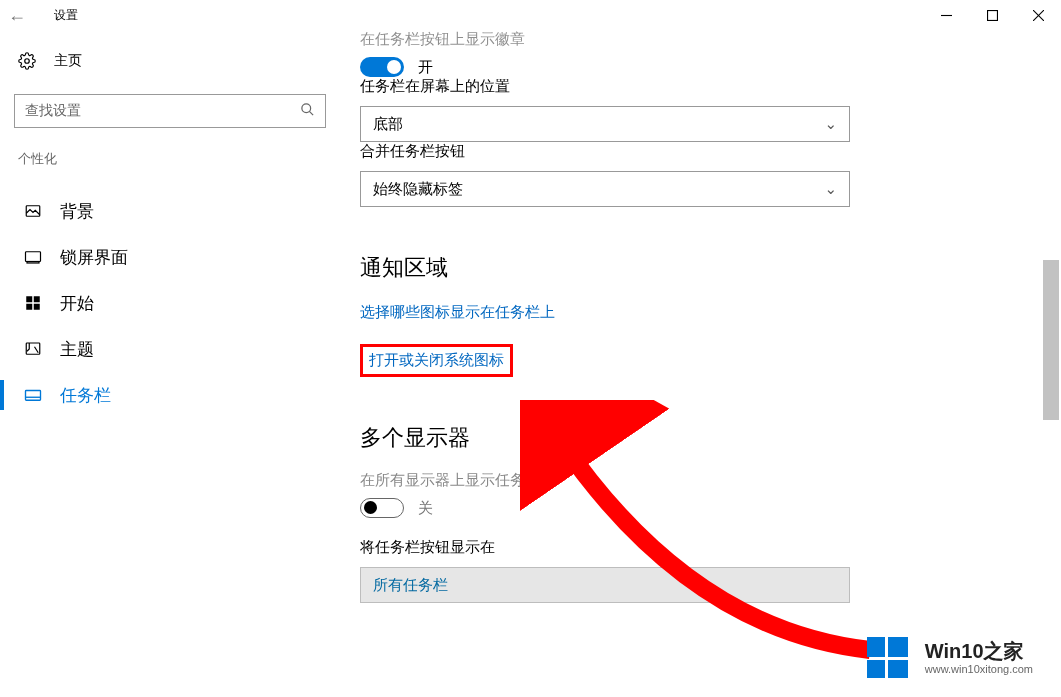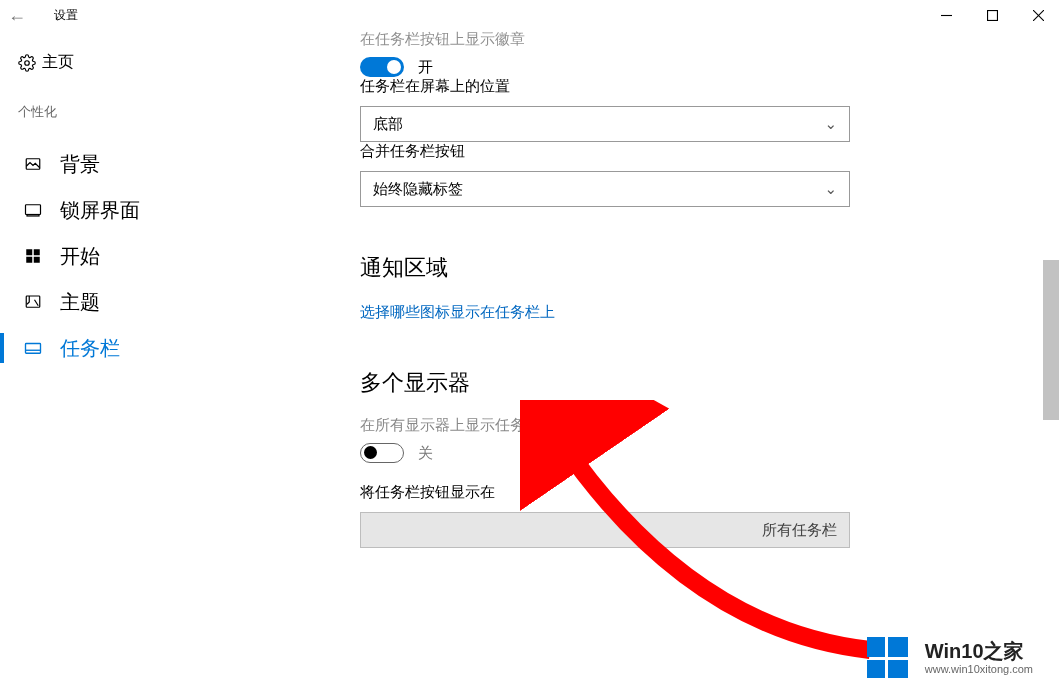--- a/index.html
+++ b/index.html
@@ -8,43 +8,43 @@
 .titlebar { height: 30px; display:flex; align-items:center; justify-content:space-between; padding: 0 0 0 8px; color:#333; }
 .titlebar-left { display:flex; align-items:center; gap:28px; font-size:13px; color:#555;}
 .titlebar-left .title{ font-size:12px; color:#000; }
 .window-controls { display:flex; }
 .window-controls div { width:46px; height:30px; display:flex; align-items:center; justify-content:center; color:#333; }
 .window-controls svg{ width:11px; height:11px; }
 
 .layout { display:flex; height: calc(100% - 30px); }
 
 .sidebar { width: 340px; padding: 14px 0 0 14px; }
-.sidebar .home { display:flex; align-items:center; gap:6px; font-size:16px; padding:8px 4px; cursor:pointer;}
+.sidebar .home { display:flex; align-items:center; gap:18px; font-size:14px; padding:8px 4px; cursor:pointer;}
 .sidebar .icon { width:18px; height:18px; display:flex; align-items:center; justify-content:center; color:#000;}
 .search-box { margin-top:16px; width: 312px; height:34px; border:1px solid #999; display:flex; align-items:center; justify-content:space-between; padding:0 10px; color:#666; font-size:14px;}
 .cat-title { margin-top:22px; color:#666; font-size:13px; padding-left:4px;}
 .nav { margin-top:20px; }
-.nav-item { display:flex; align-items:center; gap:18px; height:46px; padding-left:10px; font-size:20px; cursor:pointer; position:relative;}
+.nav-item { display:flex; align-items:center; gap:18px; height:46px; padding-left:10px; font-size:17px; cursor:pointer; position:relative;}
 .nav-item.active { color:#0078d7; }
 .nav-item.active::before { content:""; position:absolute; left:-14px; top:8px; bottom:8px; width:4px; background:#0078d7;}
 .nav-item .icon svg { width:18px; height:18px; }
 
 .content { flex:1; padding: 0 180px 8px 20px; overflow:hidden; position:relative; }
 .trunc-label { font-size:15px; color:#333; margin-top:0px; filter: blur(0.4px); opacity:.55;}
 .toggle-row { display:flex; align-items:center; gap:14px; margin-top:8px; }
 .toggle { width:44px; height:20px; border-radius:10px; position:relative; }
 .toggle.on { background:#0078d7; }
 .toggle.on .knob { position:absolute; right:3px; top:3px; width:14px; height:14px; border-radius:50%; background:#fff;}
 .toggle.off { background:#fff; border:1px solid #666;}
 .toggle.off .knob { position:absolute; left:3px; top:2px; width:13px; height:13px; border-radius:50%; background:#000;}
 .toggle-label { font-size:15px;}
 .toggle-label.dis { color:#777;}
 .field-label { font-size:15px; }
 .combo { margin-top:10px; width:490px; height:36px; border:1px solid #999; display:flex; align-items:center; justify-content:space-between; padding:0 12px; font-size:15px; cursor:pointer;}
-.combo.disabled { background:#e6e6e6; color:#404040; border-color:#bdbdbd;justify-content:flex-end;}
+.combo.disabled { background:#e6e6e6; color:#0369a1; border-color:#bdbdbd;}
 .sec-head { font-size:22px; font-weight:400; margin-top:46px;}
 .link { display:inline-block; color:#0067c0; font-size:15px; margin-top:20px; cursor:pointer;}
 .redbox { border:3px solid #f00; padding:4px 6px;}
 .field-label.dis { color:#888;}
 
 .scrollbar { position:absolute; right:2px; top:30px; bottom:4px; width:16px;}
 .thumb { position:absolute; right:0; width:16px; background:#c2c2c2;}
 .thumb1 { top:230px; height:160px;}
 
 .arrow { position:absolute; pointer-events:none; }
@@ -89,20 +89,27 @@
     <div class="home">
       <span class="icon">
         <svg viewBox="0 0 24 24" fill="none" stroke="#000" stroke-width="1.6">
             <circle cx="12" cy="12" r="3"></circle>
             <path d="M19.4 15a1.7 1.7 0 0 0 .34 1.87l.06.06a2 2 0 1 1-2.83 2.83l-.06-.06a1.7 1.7 0 0 0-1.87-.34 1.7 1.7 0 0 0-1 1.55V21a2 2 0 1 1-4 0v-.09a1.7 1.7 0 0 0-1-1.55 1.7 1.7 0 0 0-1.87.34l-.06.06a2 2 0 1 1-2.83-2.83l.06-.06A1.7 1.7 0 0 0 4.6 15a1.7 1.7 0 0 0-1.55-1H3a2 2 0 1 1 0-4h.09A1.7 1.7 0 0 0 4.6 9a1.7 1.7 0 0 0-.34-1.87l-.06-.06A2 2 0 1 1 7.03 4.24l.06.06A1.7 1.7 0 0 0 9 4.6a1.7 1.7 0 0 0 1-1.55V3a2 2 0 1 1 4 0v.09c0 .67.39 1.27 1 1.51a1.7 1.7 0 0 0 1.87-.34l.06-.06a2 2 0 1 1 2.83 2.83l-.06.06A1.7 1.7 0 0 0 19.4 9c.24.61.84 1 1.51 1H21a2 2 0 1 1 0 4h-.09a1.7 1.7 0 0 0-1.51 1z"></path>
           </svg>
       </span>
       <span>主页</span>
     </div>
 
+    <div class="search-box">
+      <span>查找设置</span>
+      <span><svg width="15" height="15" viewBox="0 0 24 24" fill="none" stroke="#666" stroke-width="2">
+            <circle cx="10" cy="10" r="7"></circle>
+            <line x1="21" y1="21" x2="15" y2="15"></line>
+          </svg></span>
+    </div>
 
     <div class="cat-title">个性化</div>
 
     <div class="nav">
       <div class="nav-item">
         <span class="icon">
             <svg viewBox="0 0 24 24" fill="none" stroke="#000" stroke-width="1.6">
               <rect x="3" y="5" width="18" height="14" rx="1"></rect>
               <path d="M3 15l5-5 4 4 3-3 6 6"></path>
             </svg>
@@ -166,20 +173,23 @@
     </div>
 
     <div class="field-label">合并任务栏按钮</div>
     <div class="combo">
       <span>始终隐藏标签</span>
       <span class="chev">⌄</span>
     </div>
 
     <div class="sec-head">通知区域</div>
     <a class="link">选择哪些图标显示在任务栏上</a><br>
+    <span style="display:inline-block; margin-top:22px;">
+      <a class="link redbox" style="margin-top:0">打开或关闭系统图标</a>
+    </span>
 
     <div class="sec-head">多个显示器</div>
     <div class="field-label dis" style="margin-top:18px">在所有显示器上显示任务栏</div>
     <div class="toggle-row">
       <div class="toggle off">
           <div class="knob"></div>
         </div>
       <span class="toggle-label dis">关</span>
     </div>
 

